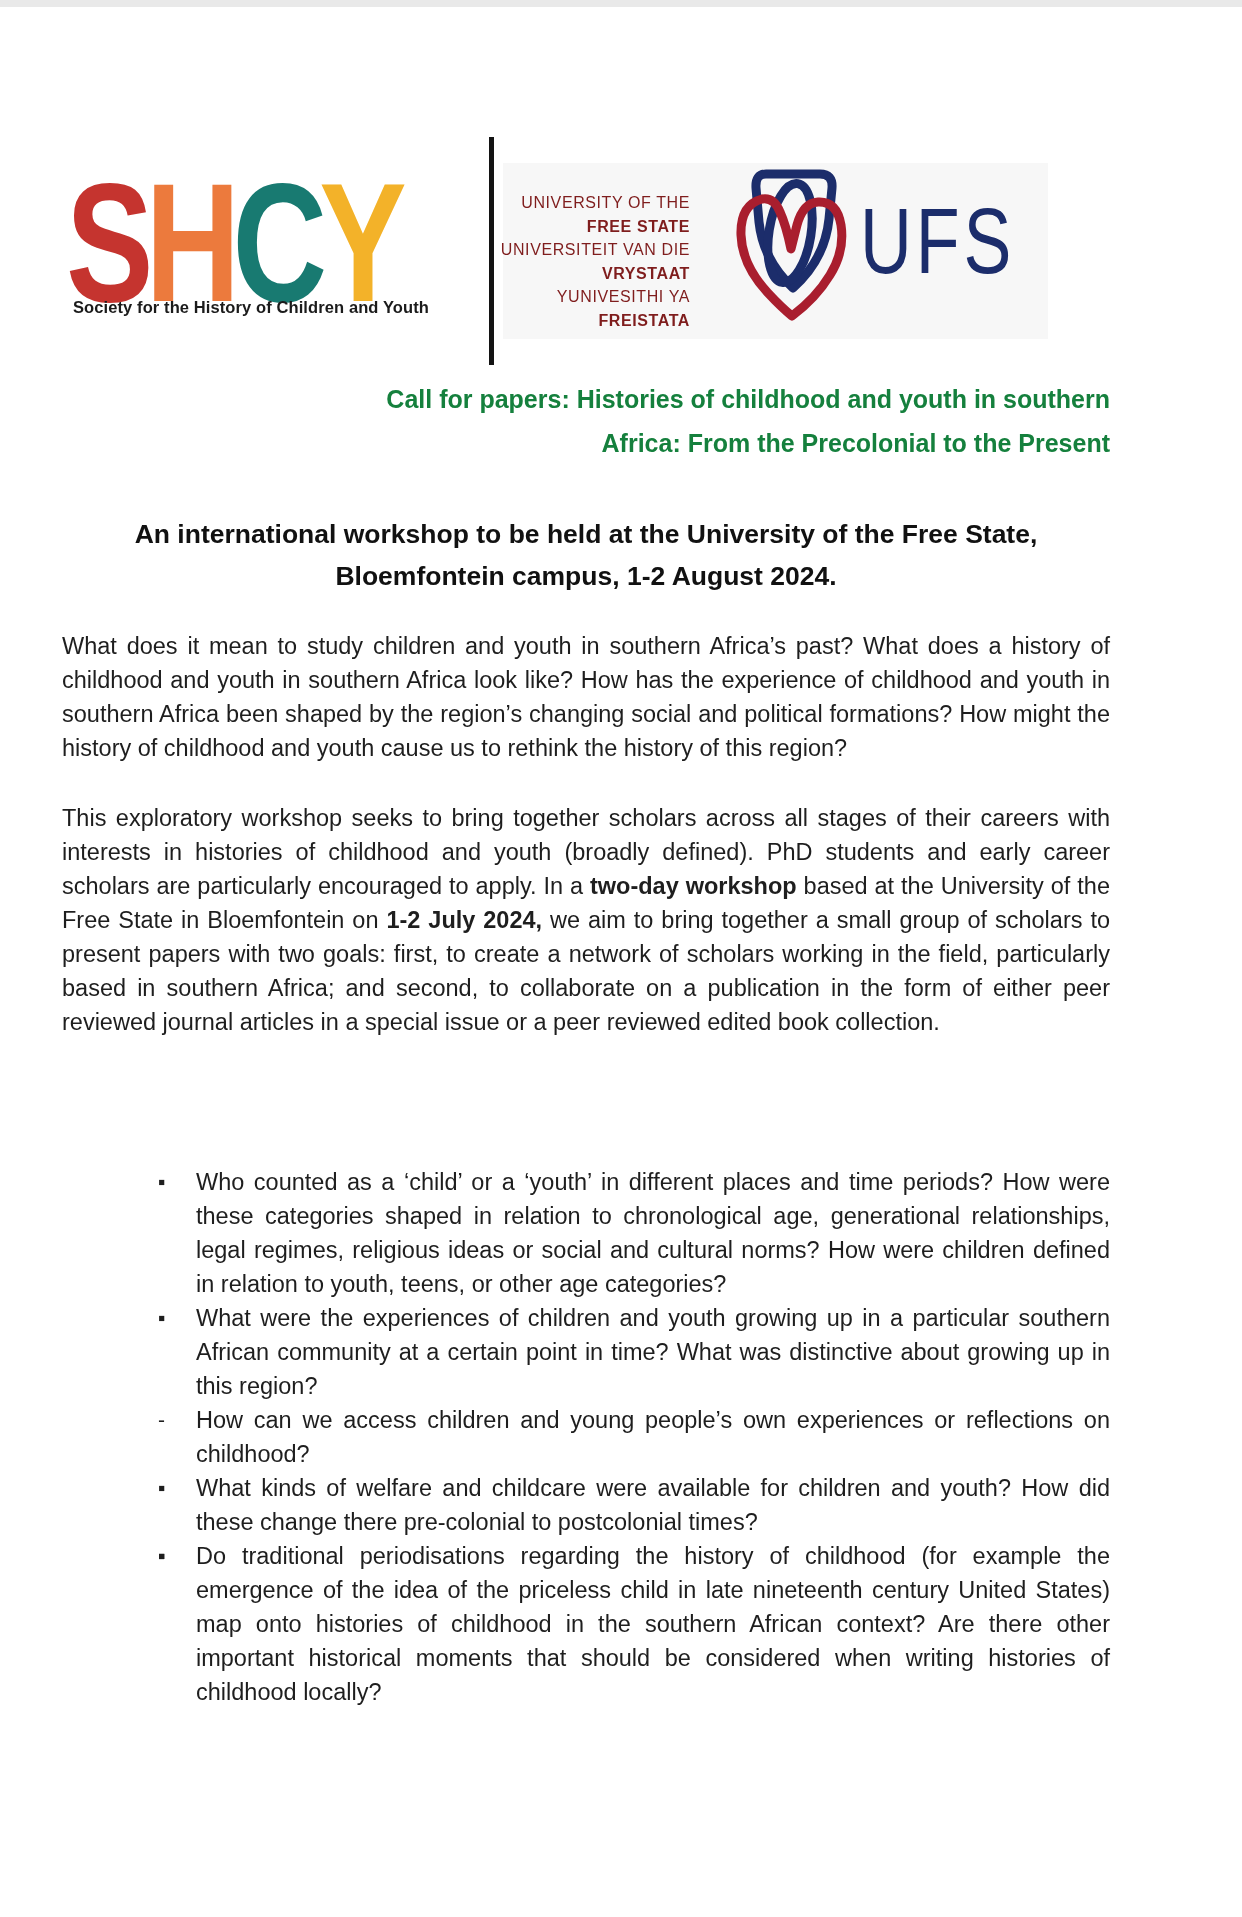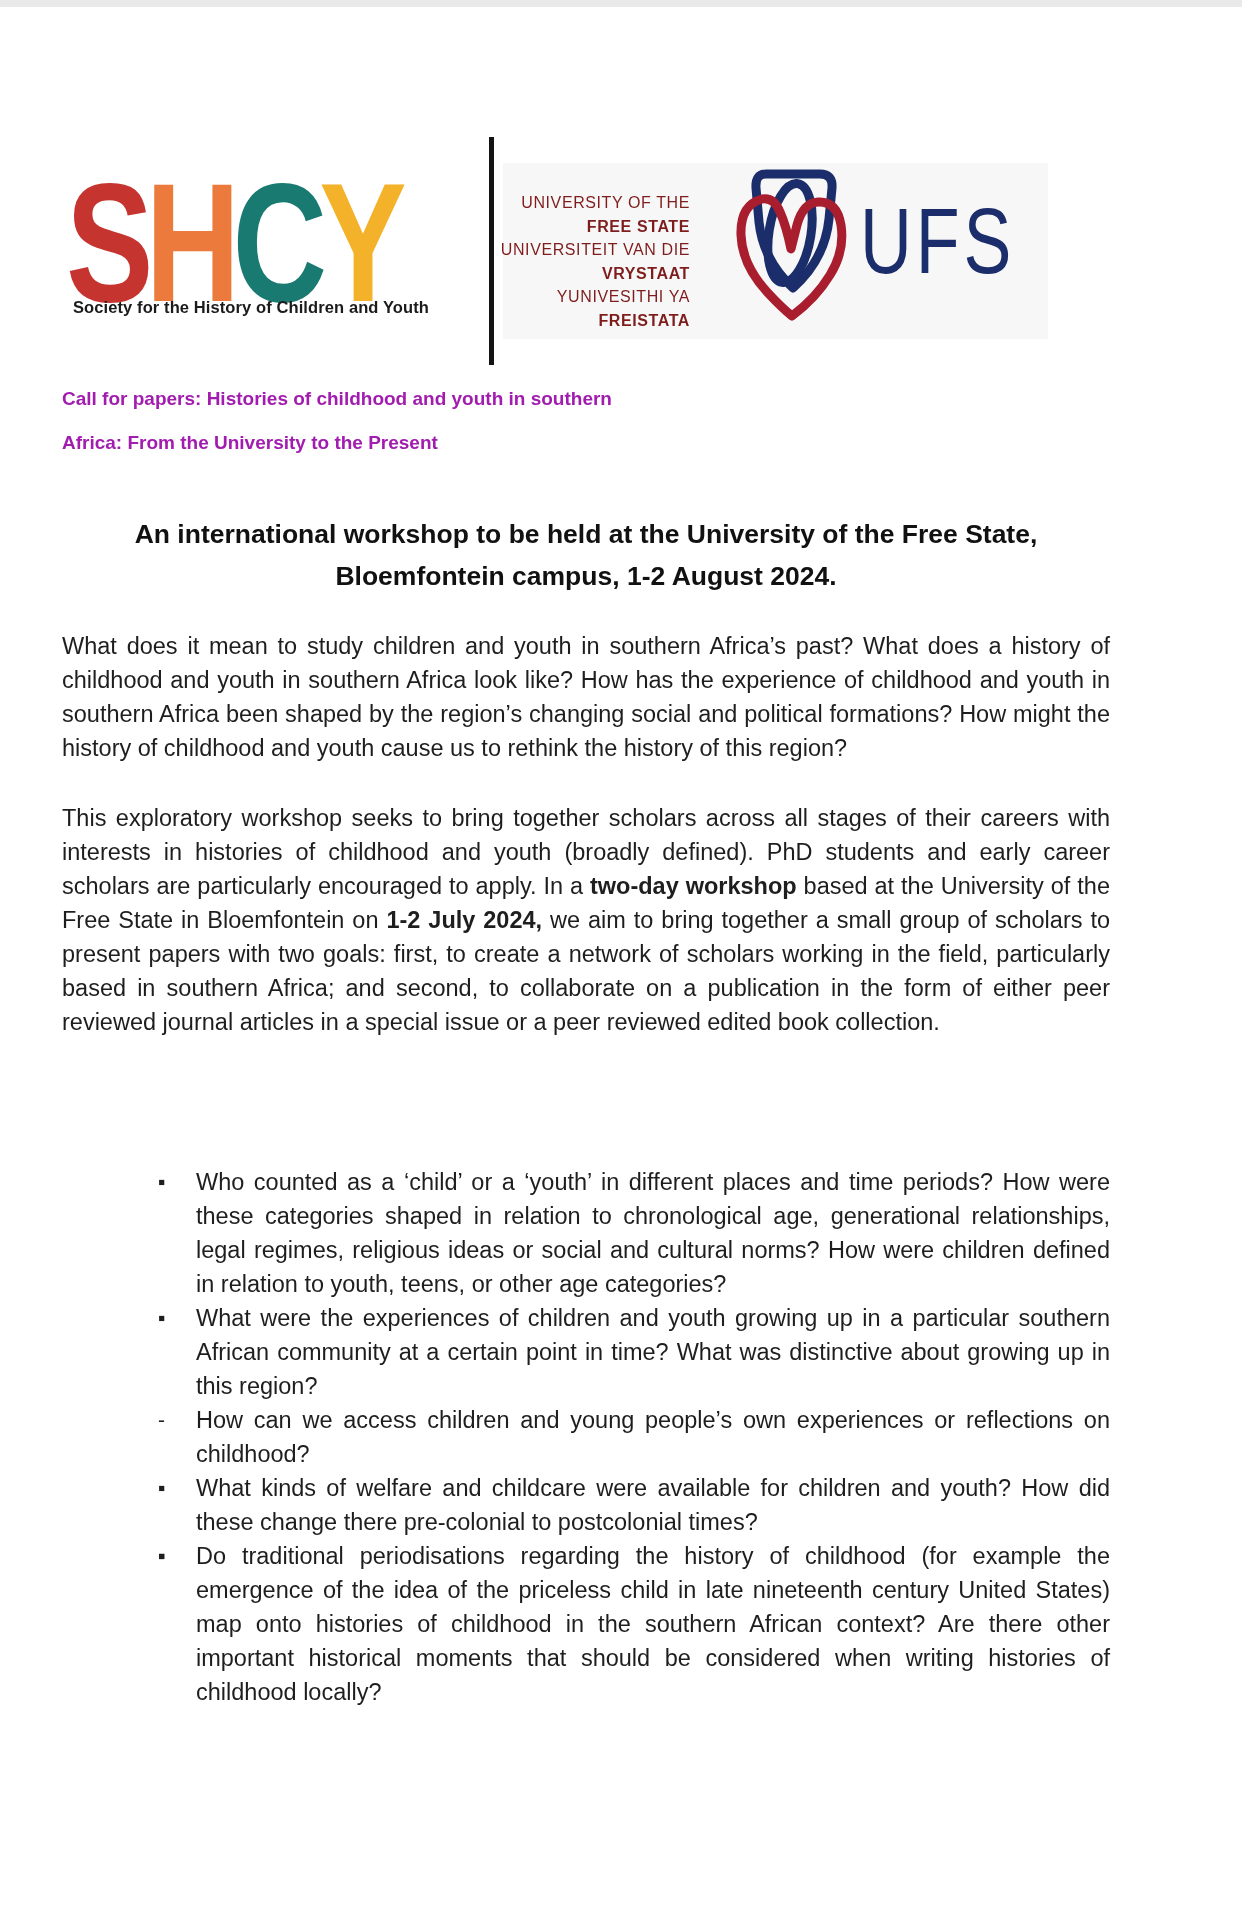--- a/index.html
+++ b/index.html
@@ -34,21 +34,21 @@
 
   .ufs-wordmark {
     position:absolute; left:860px; top:188px;
     font-size:92px; line-height:1; letter-spacing:5px; font-weight:normal;
     transform:scaleX(0.78); transform-origin:left top; white-space:nowrap;
   }
 
   
   .title {
     position:absolute; left:62px; top:370px; width:1048px;
-    text-align:left; font-weight:bold; font-size:19px; line-height:44px; color:#a21caf;
+    text-align:right; font-weight:bold; font-size:25px; line-height:44px; color:#15803d;
   }
   .subtitle {
     position:absolute; left:62px; top:506px; width:1048px;
     text-align:center; font-weight:bold; font-size:26.5px; line-height:42px; color:#111;
   }
   .para {
     position:absolute; left:62px; width:1048px;
     font-size:23.5px; line-height:34px; text-align:justify; color:#1e1e1e;
   }
   .p1 { top:622px; }
@@ -95,21 +95,21 @@
     </g>
     <g fill="none" stroke="currentColor" stroke-width="9" stroke-linecap="round" stroke-linejoin="round" style="color: rgb(169, 30, 46);">
       <path d="M36 34 Q14 40 15 70 Q16 100 42 128 Q55 142 66 151 Q90 133 104 110 Q119 86 115 60 Q111 36 92 37 Q77 38 71 60 L65 84 Q60 60 54 47 Q48 32 36 34 Z"></path>
     </g>
   </svg>
 
   <div class="ufs-wordmark" style="color: rgb(28, 45, 107);">UFS</div>
 
   <div class="title">
     <div>Call for papers: Histories of childhood and youth in southern</div>
-    <div>Africa: From the University to the Present</div>
+    <div>Africa: From the Precolonial to the Present</div>
   </div>
 
   <div class="subtitle">
     <div>An international workshop to be held at the University of the Free State,</div>
     <div>Bloemfontein campus, 1-2 August 2024.</div>
   </div>
 
   <div class="para p1">What does it mean to study children and youth in southern Africa’s past? What does a history of childhood and youth in southern Africa look like? How has the experience of childhood and youth in southern Africa been shaped by the region’s changing social and political formations? How might the history of childhood and youth cause us to rethink the history of this region?</div>
 
   <div class="para p2"><span>This exploratory workshop seeks to bring together scholars across all stages of their careers with interests in histories of childhood and youth (broadly defined). PhD students and early career scholars are particularly encouraged to apply. In a </span><span class="seg-bold">two-day workshop</span><span> based at the University of the Free State in Bloemfontein on </span><span class="seg-bold">1-2 July 2024,</span><span> we aim to bring together a small group of scholars to present papers with two goals: first, to create a network of scholars working in the field, particularly based in southern Africa; and second, to collaborate on a publication in the form of either peer reviewed journal articles in a special issue or a peer reviewed edited book collection.</span></div>

